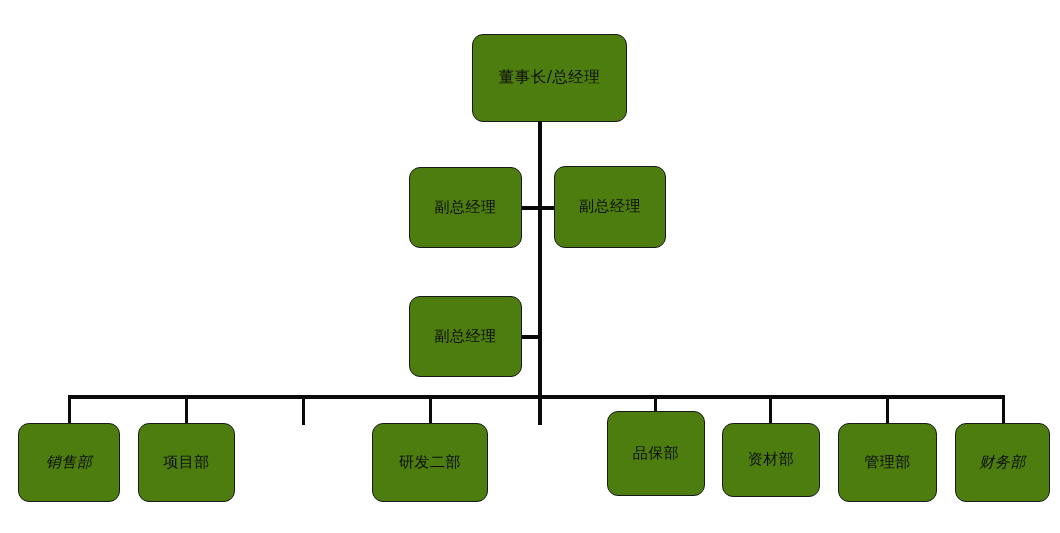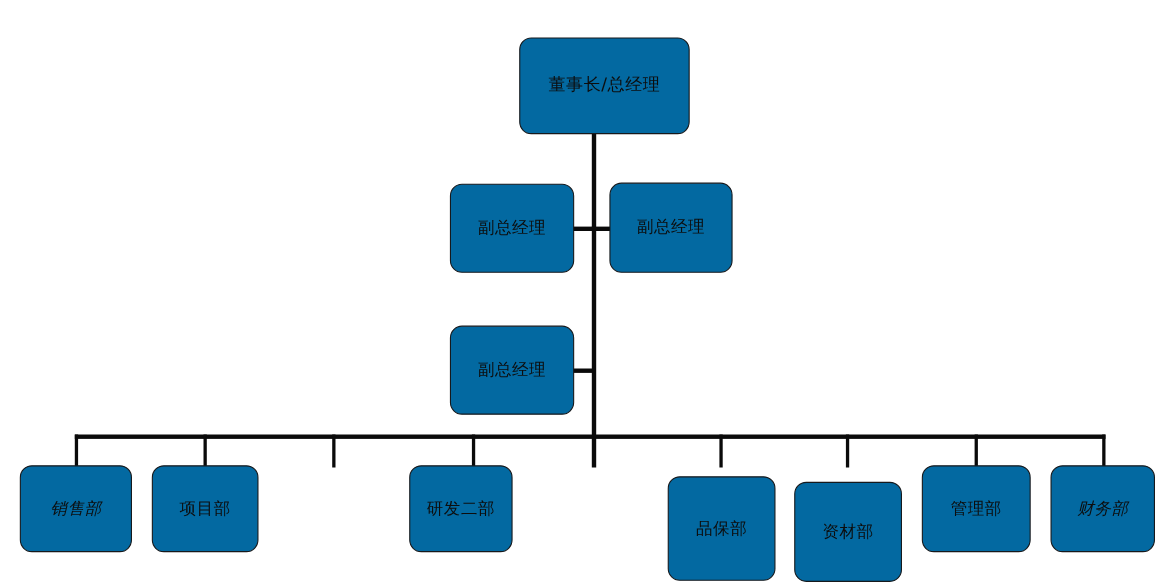--- a/index.html
+++ b/index.html
@@ -11,21 +11,21 @@
     position: relative;
     width: 1060px;
     height: 533px;
     background: #ffffff;
     overflow: hidden;
     font-family: "DejaVu Sans", "Liberation Sans", sans-serif;
   }
   .node {
     position: absolute;
     box-sizing: border-box;
-    background: #0369a1;
+    background: #4d7c0f;
     border: 1.6px solid #17191c;
     border-radius: 11px;
     display: flex;
     align-items: center;
     justify-content: center;
     text-align: center;
     color: #0d0d0d;
     font-size: 15px;
     line-height: 1.28;
     letter-spacing: 0.5px;
@@ -91,30 +91,30 @@
 
   <div class="node" style="left:18px; top:423px; width:102px; height:79px;font-style:italic;">
     <span class="node-label">销售部</span>
   </div>
 
   <div class="node" style="left:138px; top:423px; width:97px; height:79px;">
     <span class="node-label">项目部</span>
   </div>
 
 
-  <div class="node" style="left:372px; top:423px; width:94px; height:79px;">
+  <div class="node" style="left:372px; top:423px; width:116px; height:79px;">
     <span class="node-label">研发二部</span>
   </div>
 
 
-  <div class="node" style="left:607px; top:433px; width:98px; height:95px;">
+  <div class="node" style="left:607px; top:411px; width:98px; height:85px;">
     <span class="node-label">品保部</span>
   </div>
 
-  <div class="node" style="left:722px; top:438px; width:98px; height:91px;">
+  <div class="node" style="left:722px; top:423px; width:98px; height:74px;">
     <span class="node-label">资材部</span>
   </div>
 
   <div class="node" style="left:838px; top:423px; width:99px; height:79px;">
     <span class="node-label">管理部</span>
   </div>
 
   <div class="node" style="left:955px; top:423px; width:95px; height:79px;font-style:italic;">
     <span class="node-label">财务部</span>
   </div>

